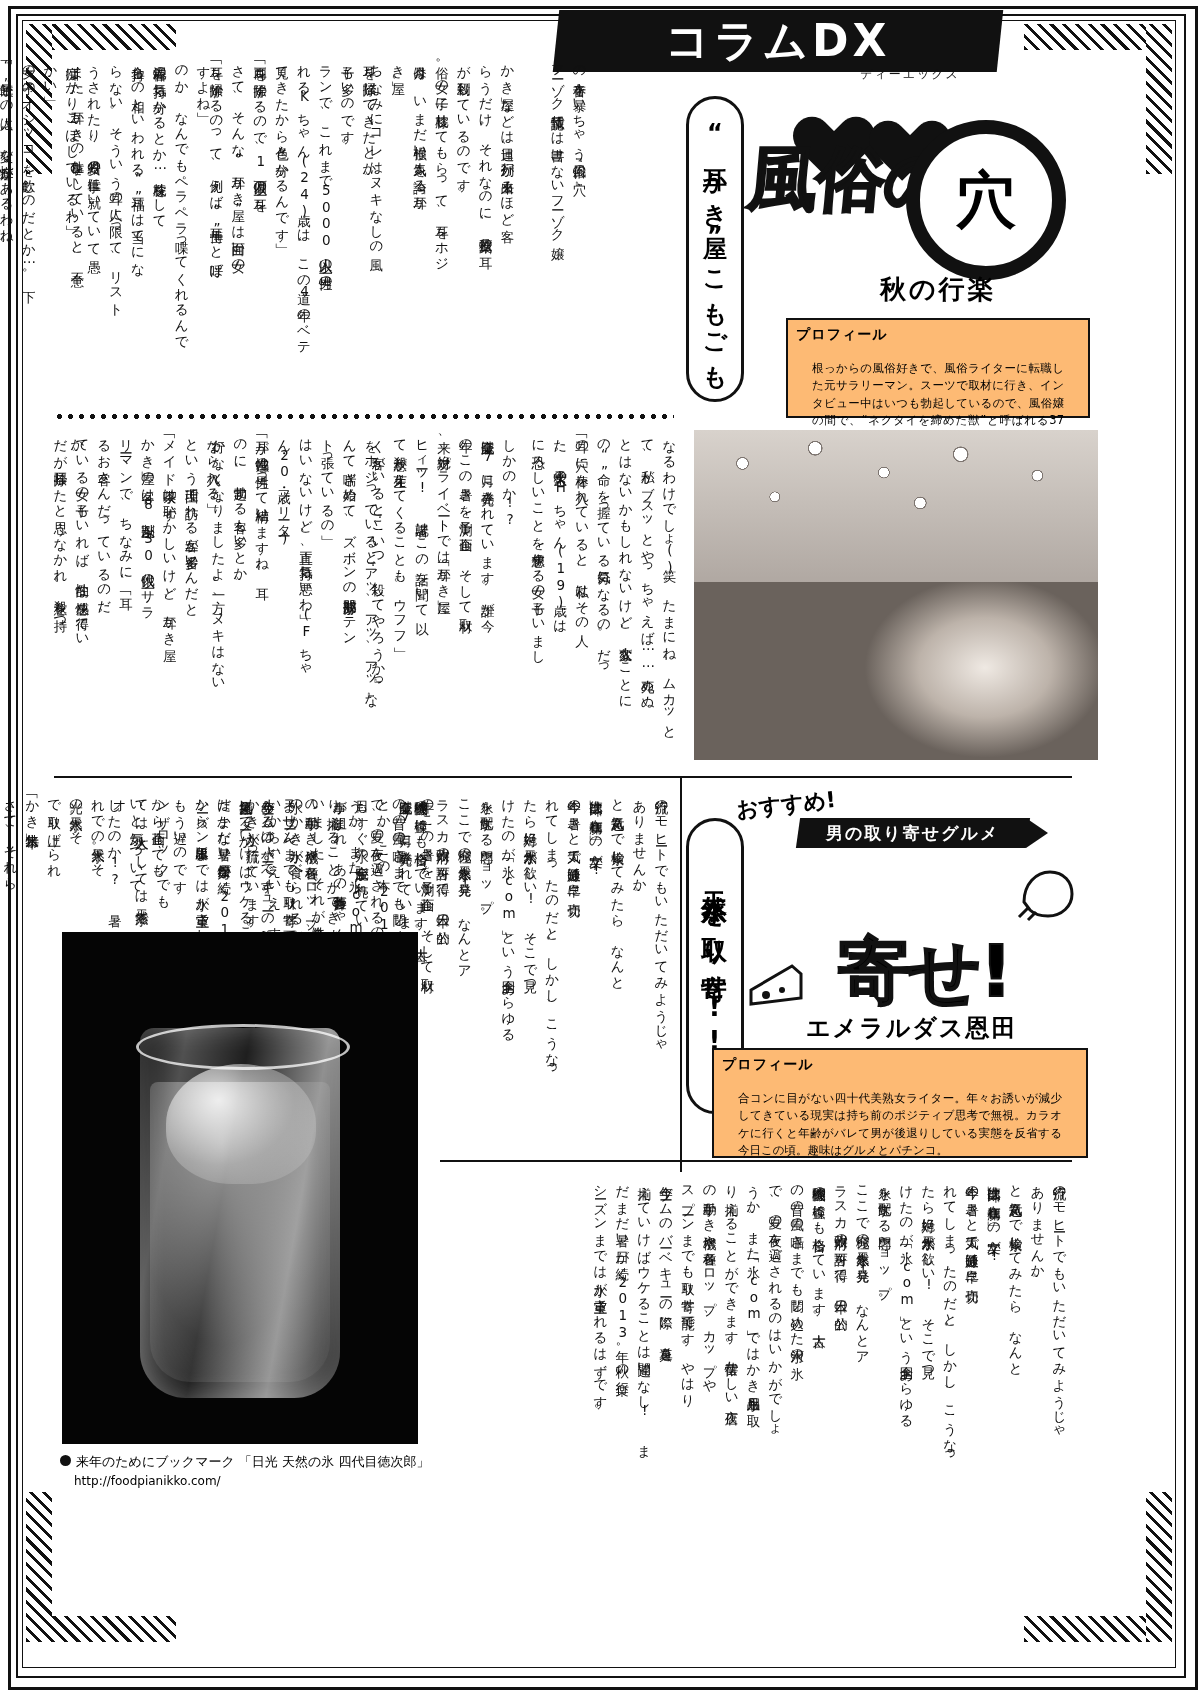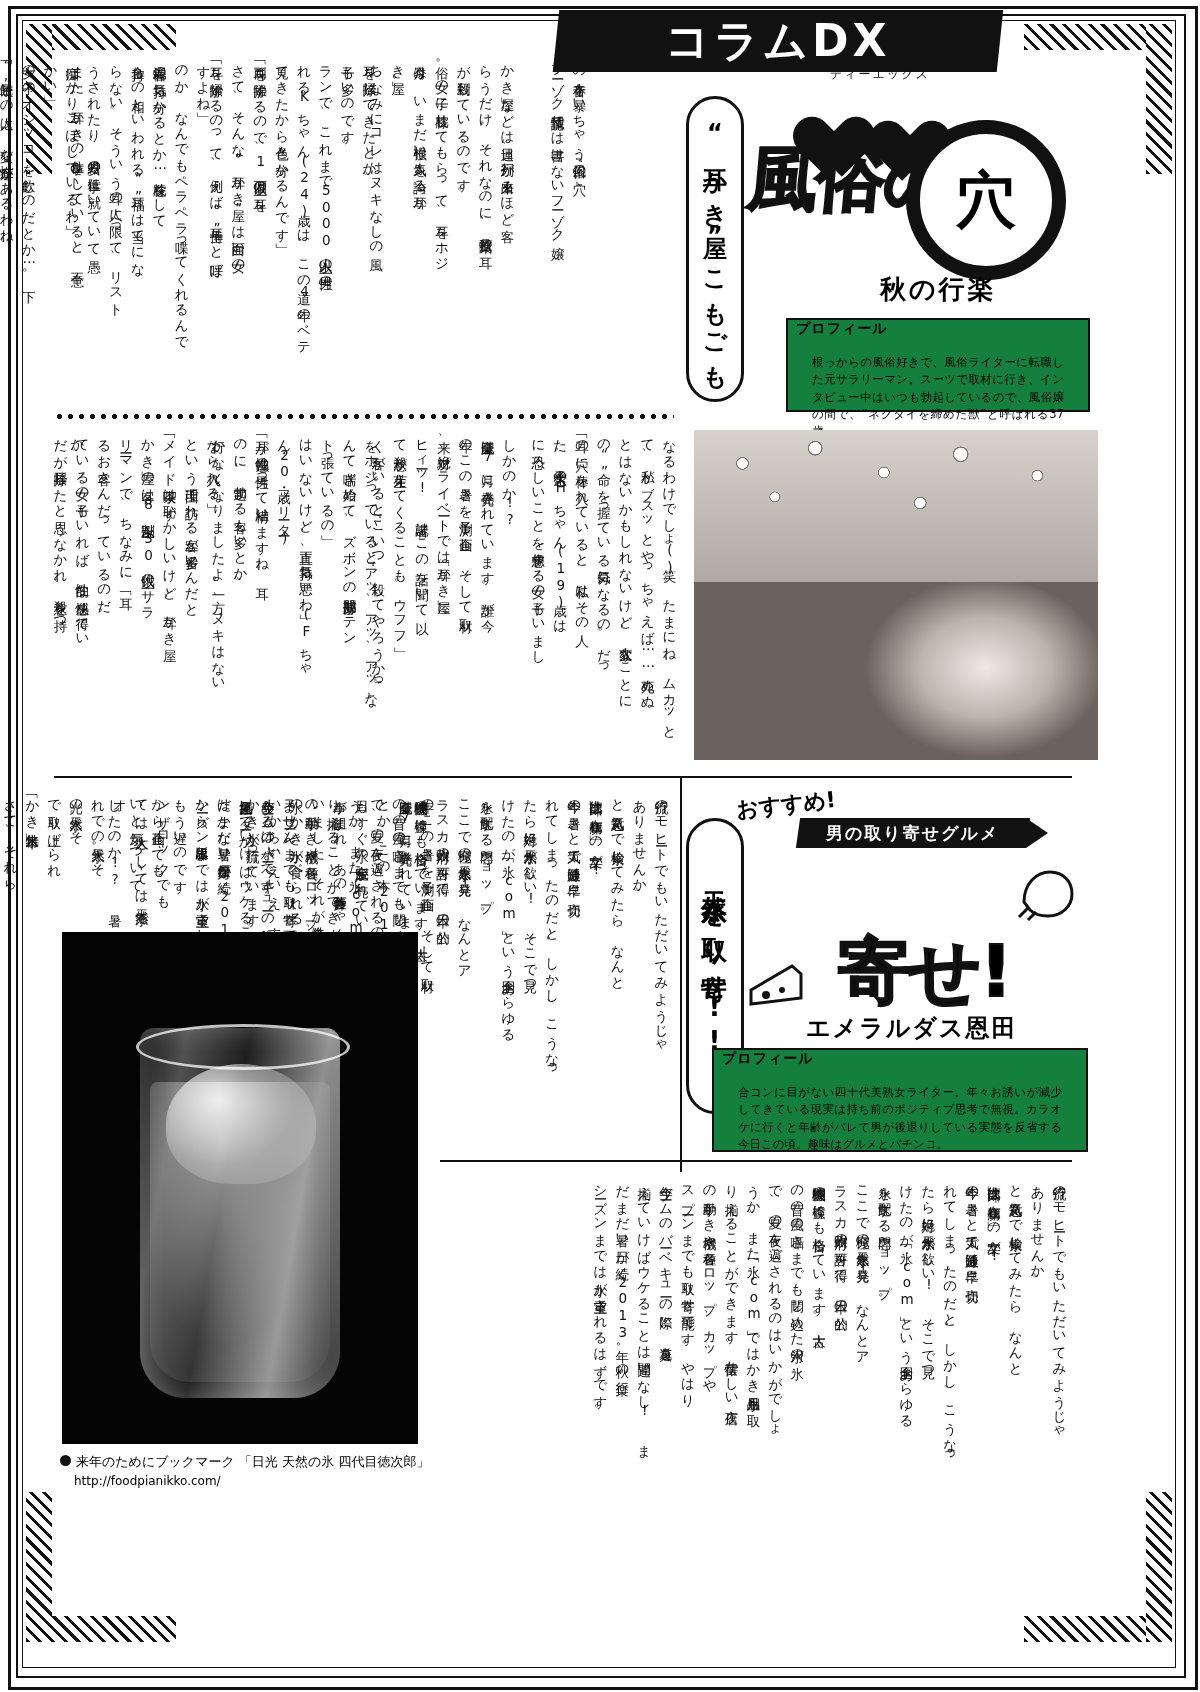--- a/index.html
+++ b/index.html
@@ -29,21 +29,21 @@
     background:#111;color:#fff;
     display:flex;align-items:center;justify-content:center;
     transform:skewX(-6deg);
   }
   .banner span{
     transform:skewX(6deg);
     font-size:44px;font-weight:bold;letter-spacing:4px;
     font-family:"DejaVu Sans","Liberation Sans",sans-serif;
   }
   .banner-ruby{
-    position:absolute;left:830px;top:66px;width:160px;text-align:left;
+    position:absolute;left:830px;top:66px;width:160px;text-align:center;
     font-size:12px;letter-spacing:2px;color:#111;
   }
 
   
   .logo1{
     position:absolute;left:742px;top:92px;width:330px;height:200px;
   }
   .logo1 .heart{
     position:absolute;width:74px;height:66px;
   }
@@ -83,22 +83,22 @@
     text-orientation:upright;
     font-weight:bold;
     display:flex;align-items:center;justify-content:center;
     letter-spacing:4px;
   }
   #vtitle1{left:686px;top:96px;width:52px;height:300px;font-size:24px;}
   #vtitle2{left:686px;top:818px;width:52px;height:290px;font-size:26px;}
 
   
   .profile{
-    position:absolute;border:2px solid #111;background:#15803d;
-    padding:0 8px 8px 8px;
+    position:absolute;border:2px solid #111;background:#fdba74;
+    padding:6px 8px 8px 8px;
   }
   .profile h4{
     margin:0 0 4px 0;font-size:14px;font-weight:bold;letter-spacing:1px;
   }
   .profile p{
     margin:16px;font-size:11.5px;line-height:1.5;text-align:justify;
   }
   #profile1{left:786px;top:318px;width:284px;height:82px;}
   #profile2{left:712px;top:1048px;width:356px;height:92px;}
 

